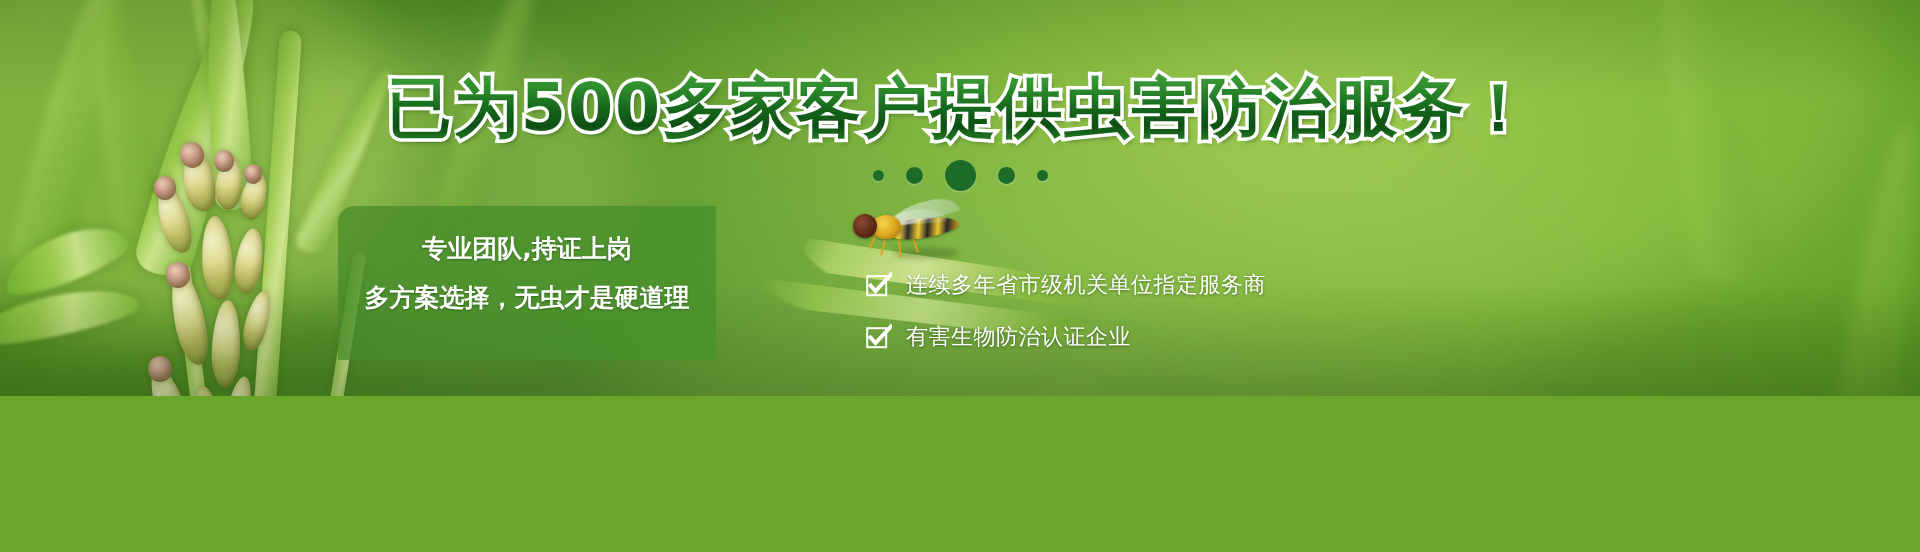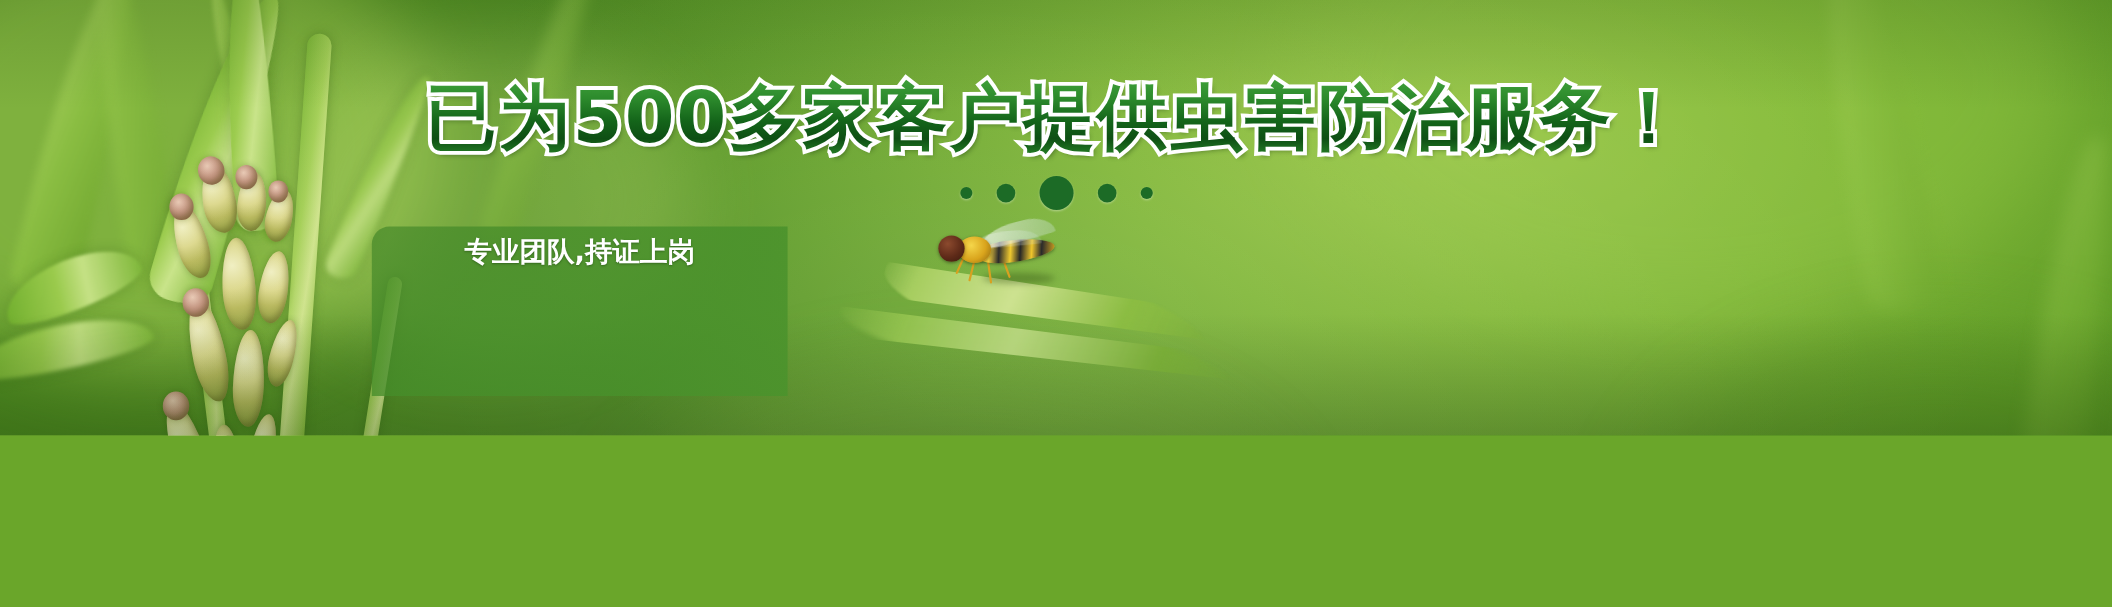--- a/index.html
+++ b/index.html
@@ -167,21 +167,21 @@
   .dot { border-radius:50%; background:#1c6b26; box-shadow:0 1px 2px rgba(255,255,255,.35); }
   .dot.s { width:11px; height:11px; }
   .dot.m { width:17px; height:17px; }
   .dot.l { width:31px; height:31px; }
 
   
   .panel {
     position:absolute; left:338px; top:206px; width:378px; height:154px;
     background:linear-gradient(135deg, rgba(62,131,38,.62) 0%, rgba(70,142,42,.80) 35%, rgba(74,147,44,.86) 100%);
     border-radius:16px 0 0 0;
-    display:flex; flex-direction:row; justify-content:center;
+    display:flex; flex-direction:column; justify-content:center;
     padding:6px 14px 10px 14px;
   }
   .panel-line {
     color:#ffffff; font-weight:bold; text-align:center; white-space:nowrap;
     font-family:"DejaVu Sans","Liberation Sans",sans-serif;
     text-shadow:0 1px 2px rgba(20,50,10,.45);
   }
   .pl1 { font-size:25px; letter-spacing:0px; margin-bottom:16px; }
   .pl2 { font-size:25px; letter-spacing:0px; margin-bottom:16px; }
   .pl3 { font-size:25px; letter-spacing:0px; }
@@ -284,22 +284,43 @@
   <div class="dots">
     <span class="dot s"></span>
     <span class="dot m"></span>
     <span class="dot l"></span>
     <span class="dot m"></span>
     <span class="dot s"></span>
   </div>
 
   <div class="panel">
     <div class="panel-line pl1">专业团队,持证上岗</div>
-  </div>
-
+    <div class="panel-line pl2">多方案选择，无虫才是硬道理</div>
+  </div>
+
+  <div class="bullets">
+    <div class="bullet">
+      <span class="cbox">
+        <svg width="26" height="26" viewBox="0 0 26 26">
+          <rect x="1.2" y="4.2" width="19" height="19" fill="none" stroke="#ffffff" stroke-width="2"></rect>
+          <path d="M4.5 13.5 L9.5 19 L25 2.5" fill="none" stroke="#ffffff" stroke-width="4" stroke-linecap="square"></path>
+        </svg>
+      </span>
+      <span class="bullet-text">连续多年省市级机关单位指定服务商</span>
+    </div>
+    <div class="bullet">
+      <span class="cbox">
+        <svg width="26" height="26" viewBox="0 0 26 26">
+          <rect x="1.2" y="4.2" width="19" height="19" fill="none" stroke="#ffffff" stroke-width="2"></rect>
+          <path d="M4.5 13.5 L9.5 19 L25 2.5" fill="none" stroke="#ffffff" stroke-width="4" stroke-linecap="square"></path>
+        </svg>
+      </span>
+      <span class="bullet-text">有害生物防治认证企业</span>
+    </div>
+  </div>
 
   <div class="pests">
 
     <div class="pest" title="">
       <svg width="46" height="42" viewBox="0 0 46 42">
         <ellipse cx="25" cy="24" rx="16" ry="12" fill="#a9a39a"></ellipse>
         <ellipse cx="25" cy="22" rx="14" ry="10" fill="#c2bcb2"></ellipse>
         <ellipse cx="12" cy="21" rx="8.5" ry="7.5" fill="#b8b2a8"></ellipse>
         <ellipse cx="9" cy="14" rx="5" ry="5" fill="#9a948a"></ellipse>
         <ellipse cx="9" cy="14" rx="3" ry="3" fill="#d7b9b4"></ellipse>

